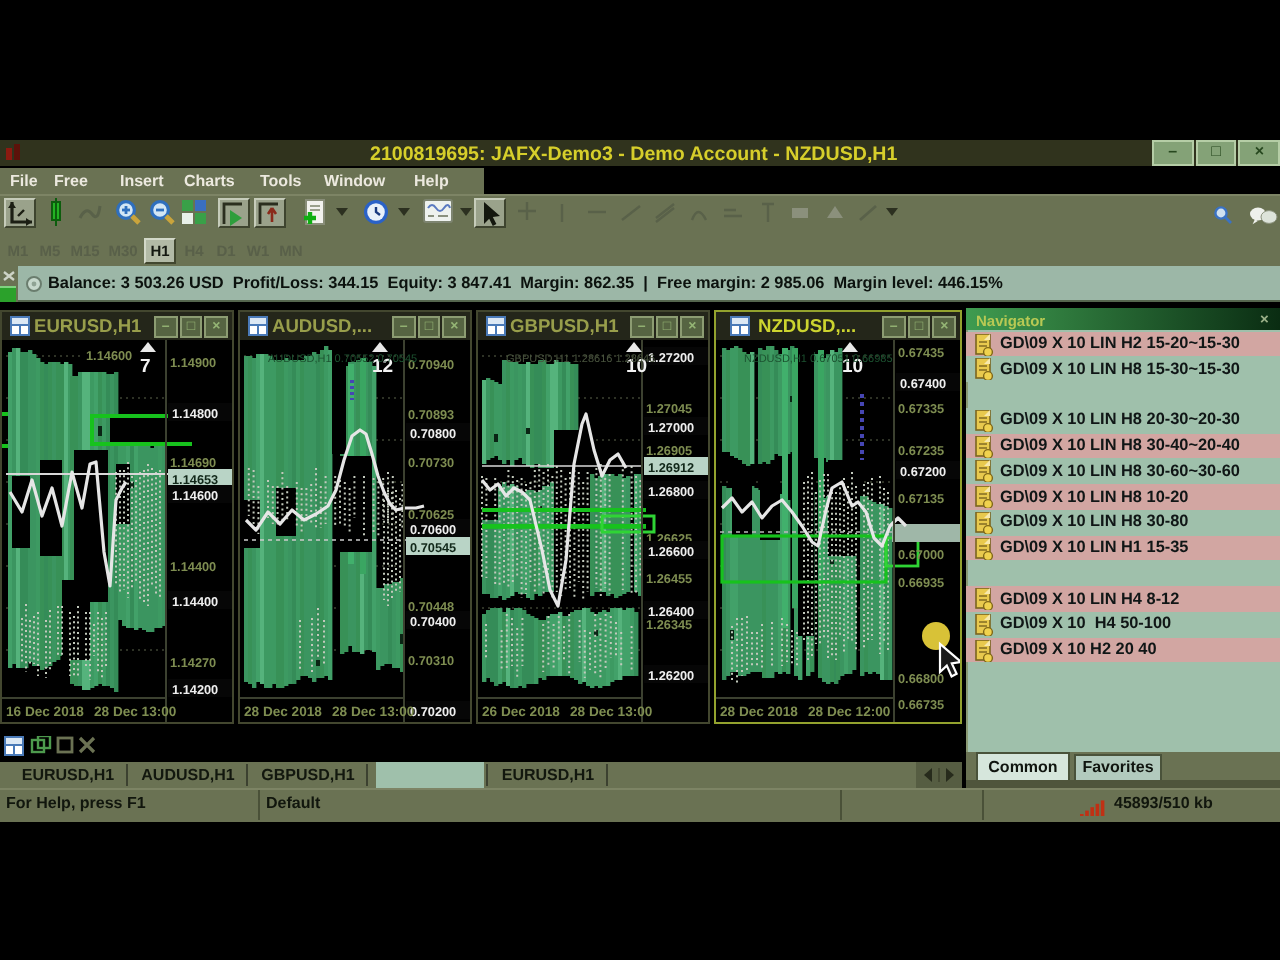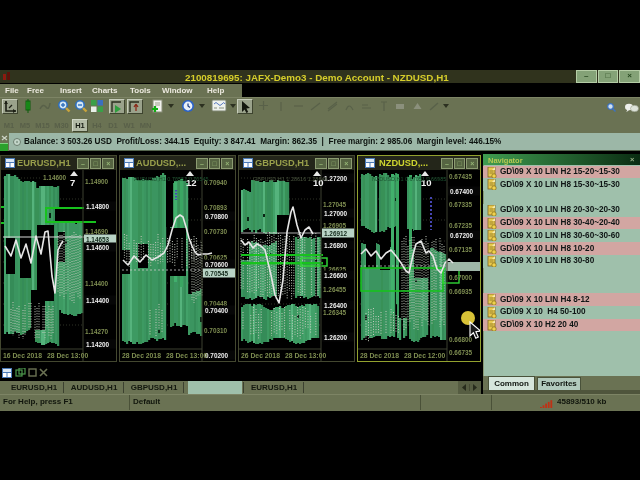--- a/index.html
+++ b/index.html
@@ -944,20 +944,30 @@
     <div style="position:absolute;left:483px;top:254.75px;width:157px;height:12.75px;background:#9fc0ab">
       <svg width="10" height="11" style="position:absolute;left:4px;top:1px">
         <rect x="1" y="0" width="7" height="10" fill="#e8c94e" stroke="#7a6420" stroke-width="0.8"></rect>
         <path d="M 8 0 l 0 3 l -3 0 z" fill="#f7e9ae"></path>
         <line x1="2.5" y1="4" x2="6.5" y2="4" stroke="#7a6420" stroke-width="0.7"></line>
         <line x1="2.5" y1="6" x2="6.5" y2="6" stroke="#7a6420" stroke-width="0.7"></line>
         <circle cx="7" cy="9" r="2.2" fill="#f0d24e" stroke="#806818" stroke-width="0.7"></circle>
       </svg>
       <div style="position:absolute;left:17px;top:1.5px;font:bold 8.2px 'Liberation Sans',sans-serif;color:#101616;white-space:nowrap">GD\09 X 10 LIN H8 30-80</div>
     </div>
+    <div style="position:absolute;left:483px;top:267.5px;width:157px;height:12.75px;background:#d2a6a2">
+      <svg width="10" height="11" style="position:absolute;left:4px;top:1px">
+        <rect x="1" y="0" width="7" height="10" fill="#e8c94e" stroke="#7a6420" stroke-width="0.8"></rect>
+        <path d="M 8 0 l 0 3 l -3 0 z" fill="#f7e9ae"></path>
+        <line x1="2.5" y1="4" x2="6.5" y2="4" stroke="#7a6420" stroke-width="0.7"></line>
+        <line x1="2.5" y1="6" x2="6.5" y2="6" stroke="#7a6420" stroke-width="0.7"></line>
+        <circle cx="7" cy="9" r="2.2" fill="#f0d24e" stroke="#806818" stroke-width="0.7"></circle>
+      </svg>
+      <div style="position:absolute;left:17px;top:1.5px;font:bold 8.2px 'Liberation Sans',sans-serif;color:#101616;white-space:nowrap">GD\09 X 10 LIN H1 15-35</div>
+    </div>
     <div style="position:absolute;left:483px;top:293.0px;width:157px;height:12.75px;background:#d2a6a2">
       <svg width="10" height="11" style="position:absolute;left:4px;top:1px">
         <rect x="1" y="0" width="7" height="10" fill="#e8c94e" stroke="#7a6420" stroke-width="0.8"></rect>
         <path d="M 8 0 l 0 3 l -3 0 z" fill="#f7e9ae"></path>
         <line x1="2.5" y1="4" x2="6.5" y2="4" stroke="#7a6420" stroke-width="0.7"></line>
         <line x1="2.5" y1="6" x2="6.5" y2="6" stroke="#7a6420" stroke-width="0.7"></line>
         <circle cx="7" cy="9" r="2.2" fill="#f0d24e" stroke="#806818" stroke-width="0.7"></circle>
       </svg>
       <div style="position:absolute;left:17px;top:1.5px;font:bold 8.2px 'Liberation Sans',sans-serif;color:#101616;white-space:nowrap">GD\09 X 10 LIN H4 8-12</div>
     </div>

